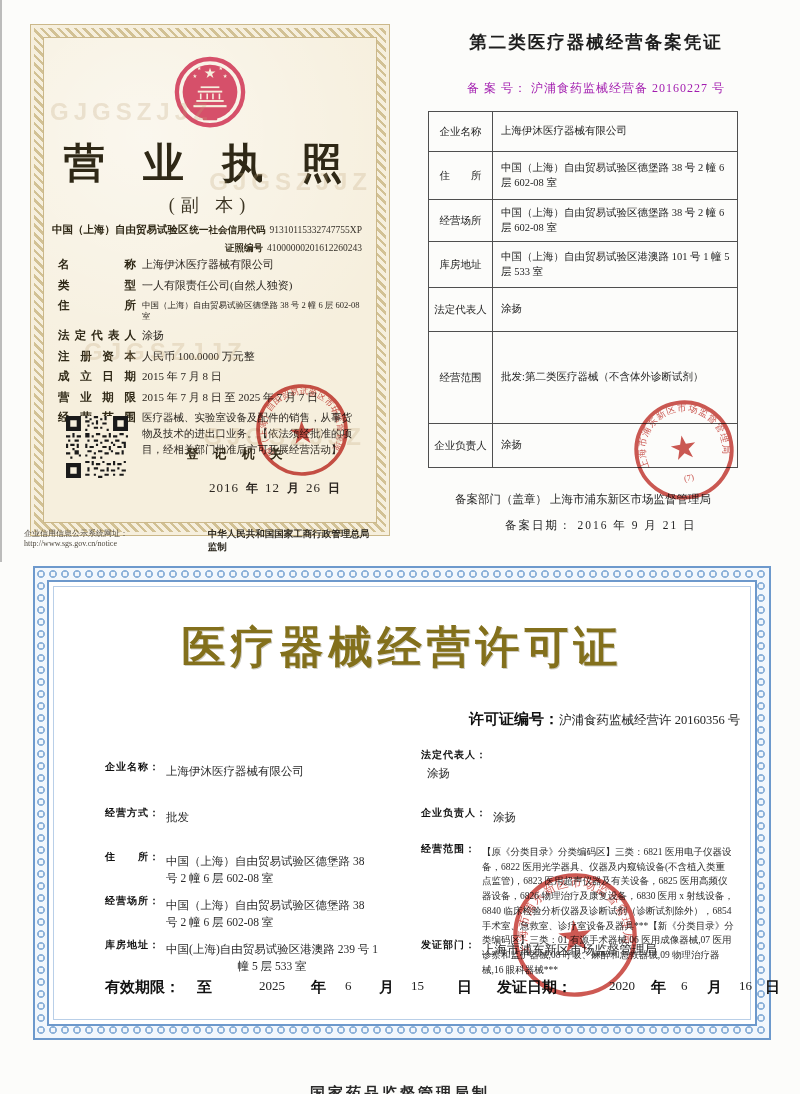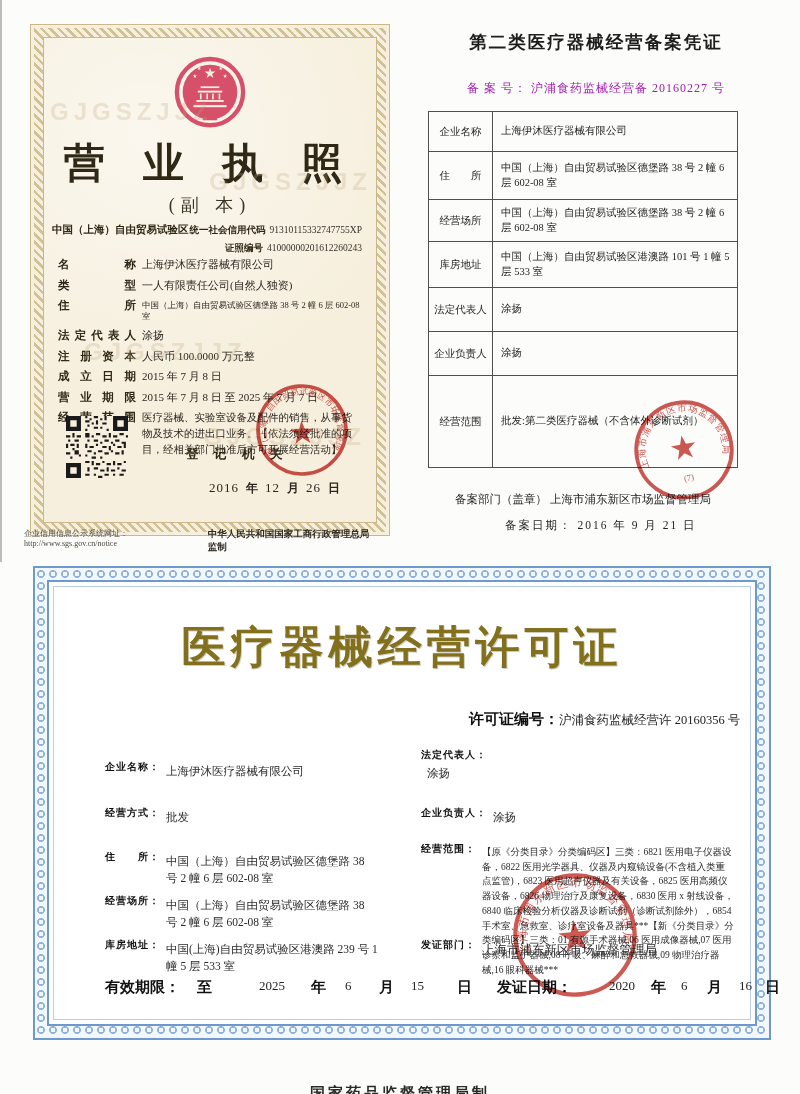--- a/index.html
+++ b/index.html
@@ -232,27 +232,27 @@
         <td class="v">中国（上海）自由贸易试验区德堡路 38 号 2 幢 6 层 602-08 室</td>
       </tr>
       <tr style="height:46px;">
         <td class="l">库房地址</td>
         <td class="v">中国（上海）自由贸易试验区港澳路 101 号 1 幢 5 层 533 室</td>
       </tr>
       <tr style="height:44px;">
         <td class="l">法定代表人</td>
         <td class="v">涂扬</td>
       </tr>
+      <tr style="height:92px;">
+        <td class="l">经营范围</td>
+        <td class="v">批发:第二类医疗器械（不含体外诊断试剂）</td>
+      </tr>
       <tr style="height:44px;">
         <td class="l">企业负责人</td>
         <td class="v">涂扬</td>
-      </tr>
-      <tr style="height:92px;">
-        <td class="l">经营范围</td>
-        <td class="v">批发:第二类医疗器械（不含体外诊断试剂）</td>
       </tr>
     </tbody>
       </table>
     <div class="rc-foot">
       <span class="rc-dept">备案部门（盖章） 上海市浦东新区市场监督管理局</span>
       <span class="rc-date">备案日期： 2016 年  9 月  21 日</span>
       <svg class="rc-seal seal-svg" width="104" height="104" viewBox="0 0 120 120" opacity="0.85">
         <circle cx="60" cy="60" r="55" fill="none" stroke="#c43b34" stroke-width="4.5"></circle>
         <path id="arc2" d="M24,87 A45,45 0 1 1 96,87" fill="none"></path>
         <text fill="#c43b34" font-size="11" letter-spacing="1">
@@ -281,21 +281,21 @@
           <span class="pm-val w210">批发</span>
         </div>
         <div class="pm-row" style="left:56px; top:268px;">
           <span class="pm-lbl">住　　所：</span>
           <span class="pm-val w210">中国（上海）自由贸易试验区德堡路 38 号 2 幢 6 层 602-08 室</span>
         </div>
         <div class="pm-row" style="left:56px; top:312px;">
           <span class="pm-lbl">经营场所：</span>
           <span class="pm-val w210">中国（上海）自由贸易试验区德堡路 38 号 2 幢 6 层 602-08 室</span>
         </div>
-        <div class="pm-row" style="left:56px; top:356px;">
+        <div class="pm-row" style="left:56px; top:356px;text-align:center;">
           <span class="pm-lbl">库房地址：</span>
           <span class="pm-val w210">中国(上海)自由贸易试验区港澳路 239 号 1 幢 5 层 533 室</span>
         </div>
 
         <div class="pm-row" style="left:372px; top:166px;flex-direction:column;">
           <span class="pm-lbl">法定代表人：</span>
           <span class="pm-val">涂扬</span>
         </div>
         <div class="pm-row" style="left:372px; top:224px;">
           <span class="pm-lbl">企业负责人：</span>

